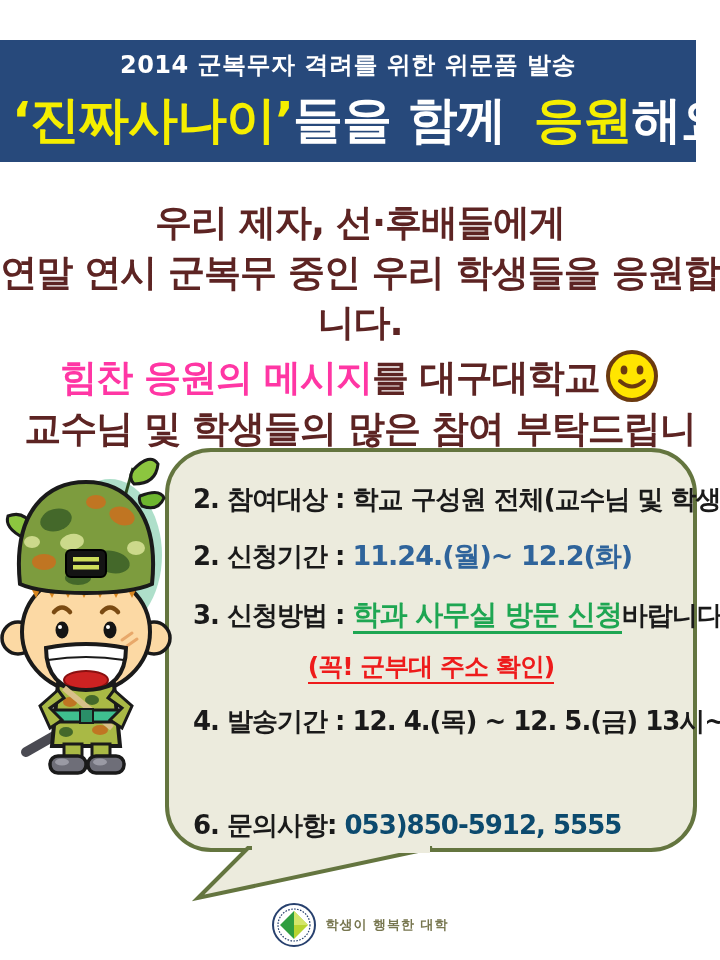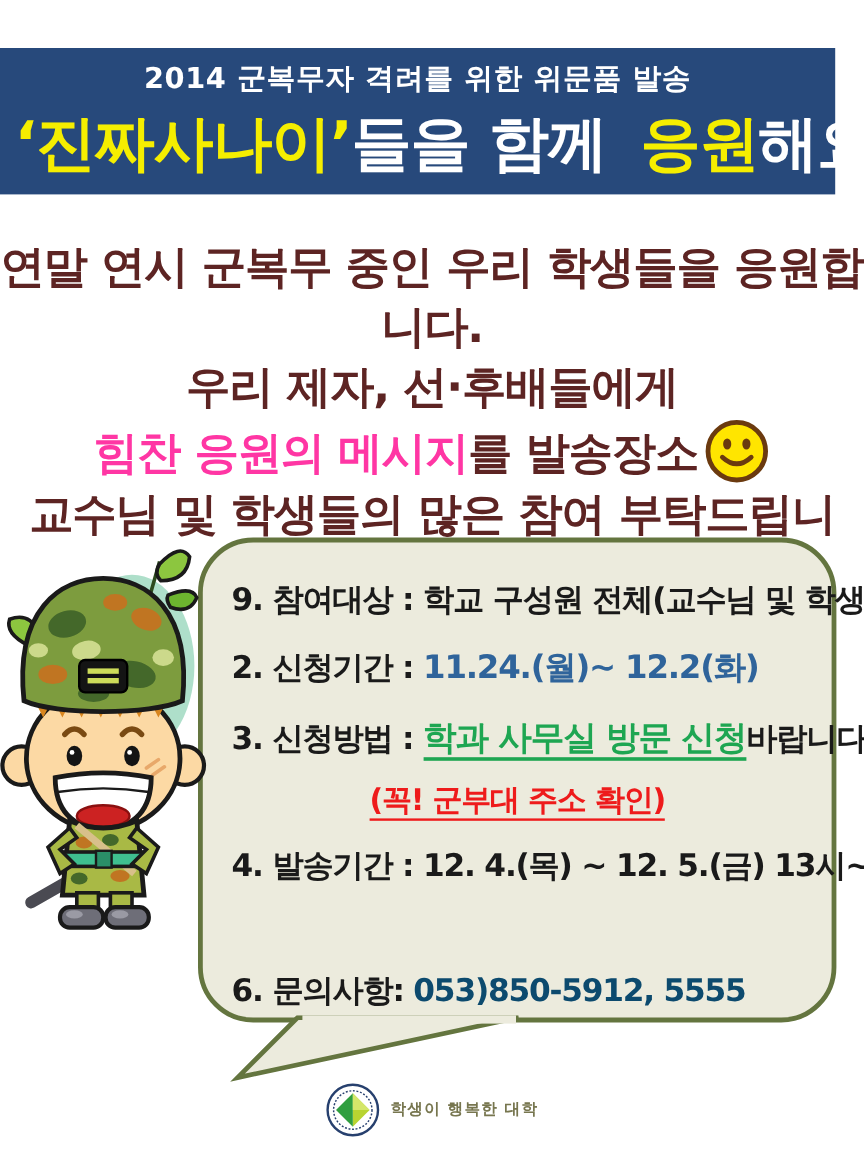--- a/index.html
+++ b/index.html
@@ -63,24 +63,24 @@
 <div id="poster">
 
   <div class="banner">
     <div class="banner-subtitle">2014 군복무자 격려를 위한 위문품 발송</div>
     <div class="banner-title">
       <span class="yellow">‘진짜사나이’</span><span class="white">들을 함께 </span><span class="yellow">응원</span><span class="white">해요!</span>
     </div>
   </div>
 
   <div class="message">
+    <div>우리 제자, 선·후배들에게</div>
     <div>연말 연시 군복무 중인 우리 학생들을 응원합니다.</div>
-    <div>우리 제자, 선·후배들에게</div>
     <div>
-      <span class="pink">힘찬 응원의 메시지</span><span>를 발송장소</span><svg class="smiley" width="56" height="56" viewBox="0 0 56 56">
+      <span class="pink">힘찬 응원의 메시지</span><span>를 대구대학교</span><svg class="smiley" width="56" height="56" viewBox="0 0 56 56">
         <circle cx="28" cy="28" r="24" fill="#ffe500" stroke="#6b3a0f" stroke-width="4"></circle>
         <ellipse cx="20" cy="22" rx="3.4" ry="4.6" fill="#6b3a0f"></ellipse>
         <ellipse cx="36" cy="22" rx="3.4" ry="4.6" fill="#6b3a0f"></ellipse>
         <path d="M16,33 Q28,44 40,33" fill="none" stroke="#6b3a0f" stroke-width="4" stroke-linecap="round"></path>
       </svg>
     </div>
     <div>교수님 및 학생들의 많은 참여 부탁드립니다.</div>
   </div>
 
   <svg class="soldier" width="178" height="330" viewBox="0 0 178 330">
@@ -144,21 +144,21 @@
     <rect x="64" y="294" width="18" height="16" fill="#a9b945" stroke="#1a1a1a" stroke-width="3"></rect>
     <rect x="92" y="294" width="18" height="16" fill="#a9b945" stroke="#1a1a1a" stroke-width="3"></rect>
     <rect x="50" y="306" width="36" height="17" rx="8" fill="#6e6e78" stroke="#1a1a1a" stroke-width="3.5"></rect>
     <rect x="88" y="306" width="36" height="17" rx="8" fill="#6e6e78" stroke="#1a1a1a" stroke-width="3.5"></rect>
     <ellipse cx="62" cy="312" rx="7" ry="3.5" fill="#9a9aa4"></ellipse>
     <ellipse cx="100" cy="312" rx="7" ry="3.5" fill="#9a9aa4"></ellipse>
   </svg>
 
   <div class="bubble">
     <div class="bubble-line" style="top:30px;">
-      <span>9. 참여대상 : </span><span>학교 구성원 전체(교수님 및 학생 등)</span>
+      <span>2. 참여대상 : </span><span>학교 구성원 전체(교수님 및 학생 등)</span>
     </div>
     <div class="bubble-line" style="top:86px;">
       <span>2. 신청기간 : </span><span class="val-blue">11.24.(월)~ 12.2(화)</span>
     </div>
     <div class="bubble-line" style="top:144px;">
       <span>3. 신청방법 : </span><span class="val-green">학과 사무실 방문 신청</span><span>바랍니다.</span>
     </div>
     <div class="note-line" style="top:198px;">
       <span>(꼭! 군부대 주소 확인)</span>
     </div>

